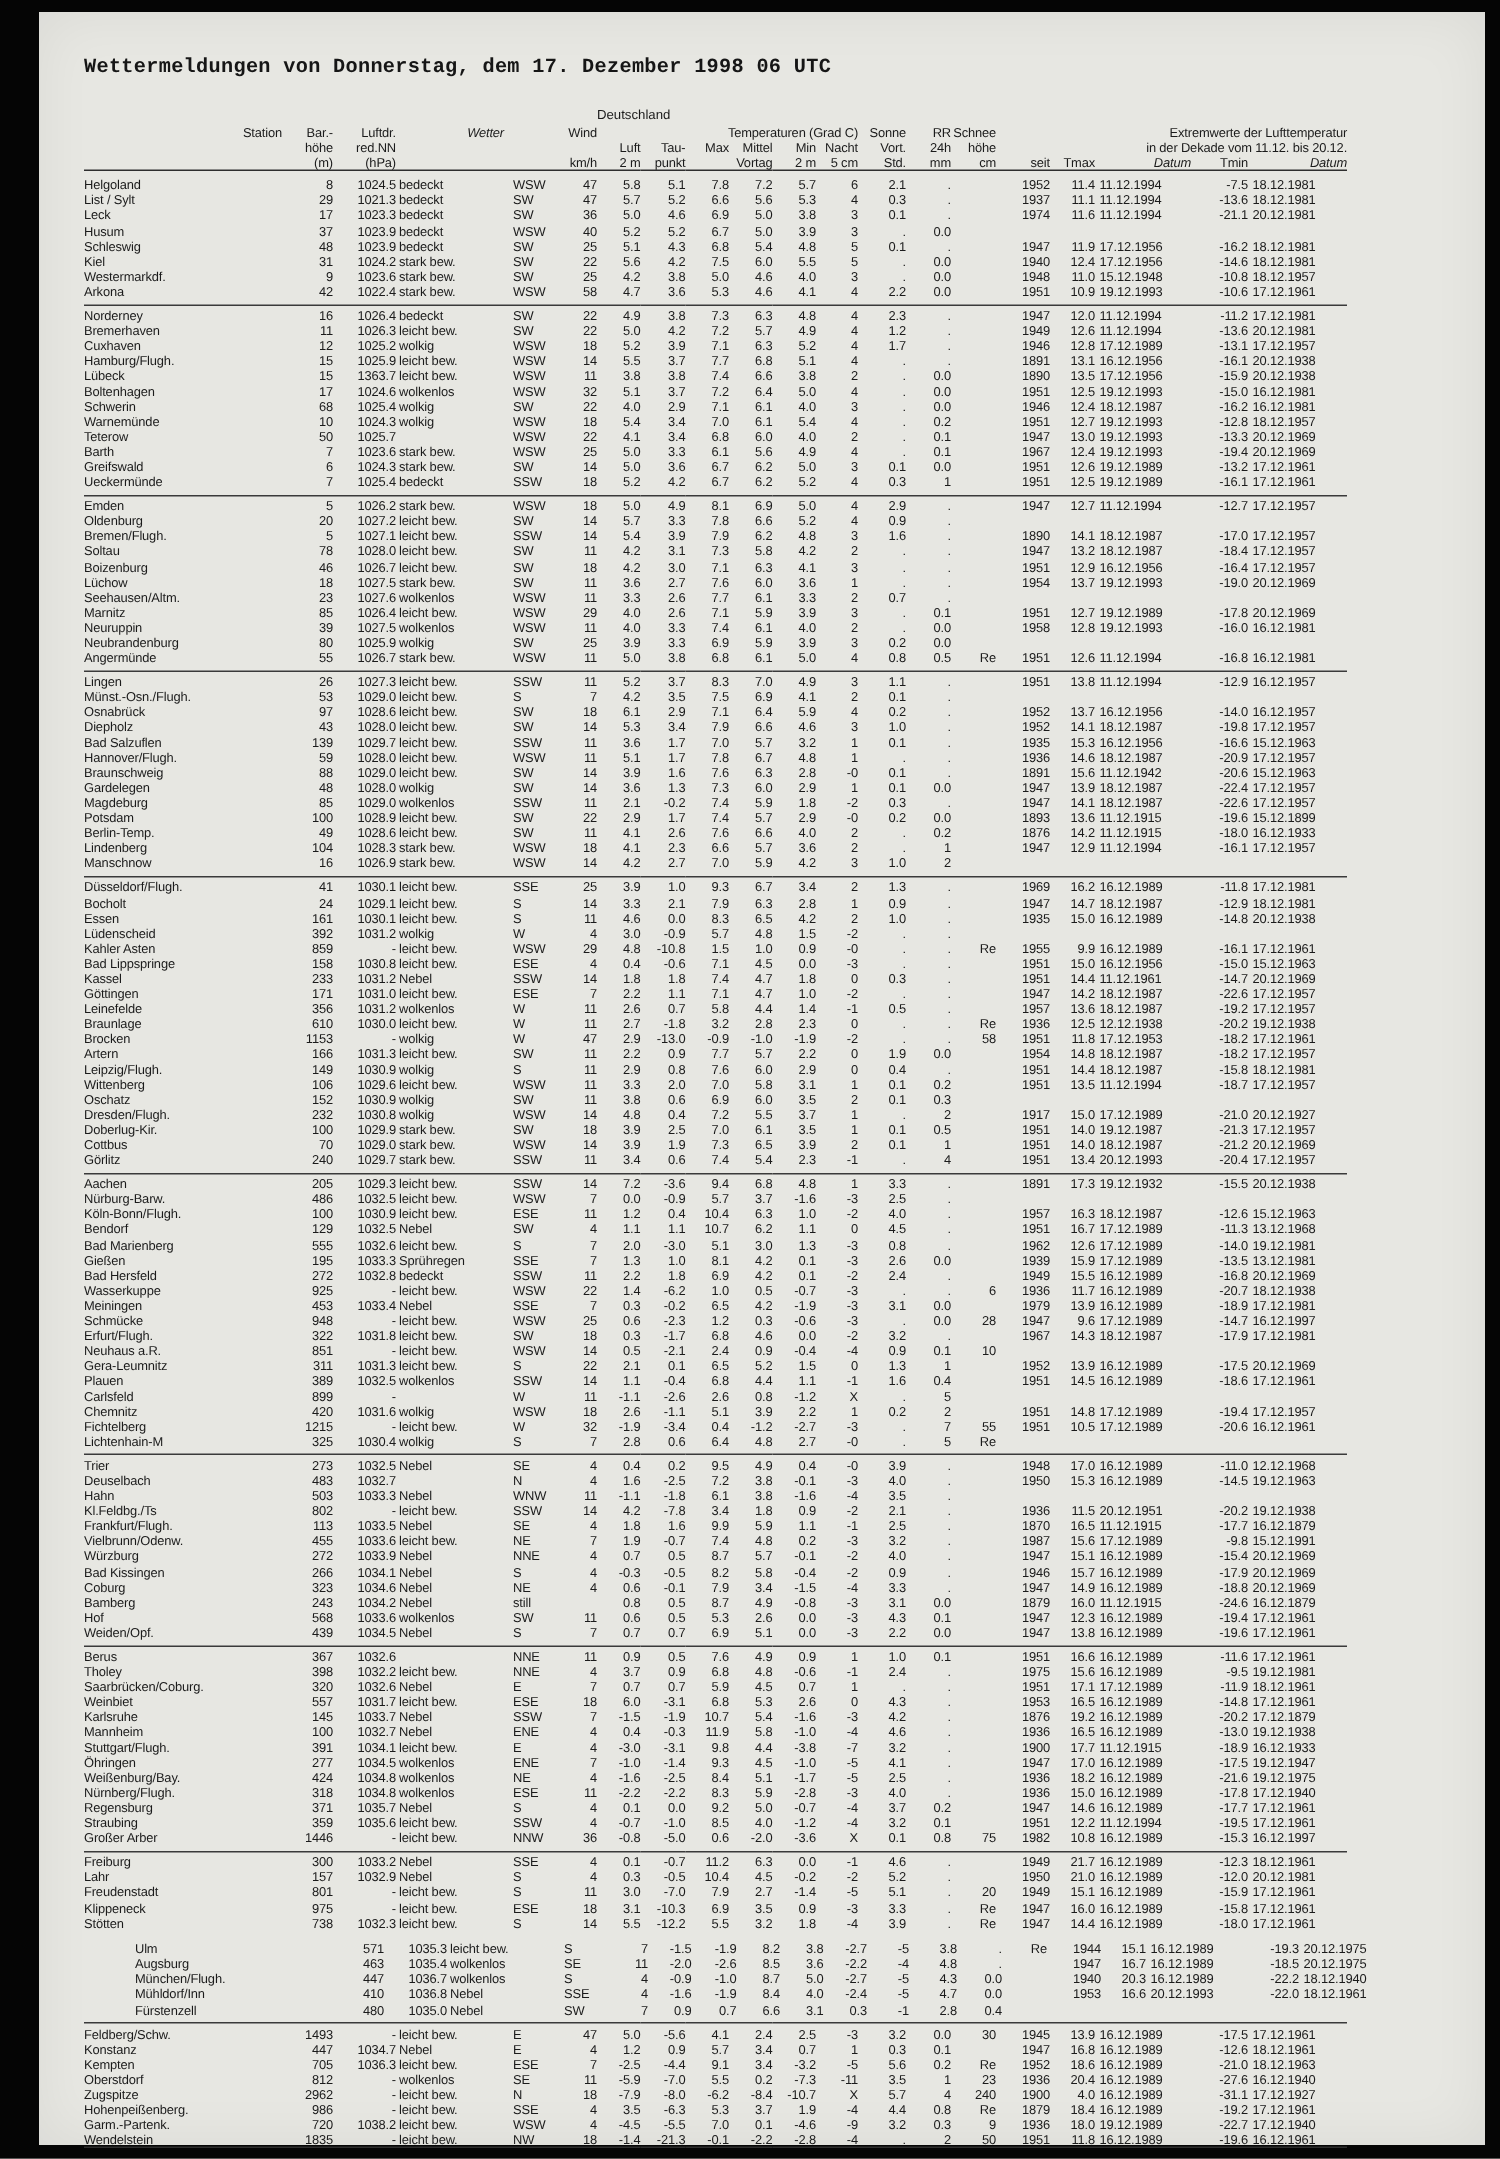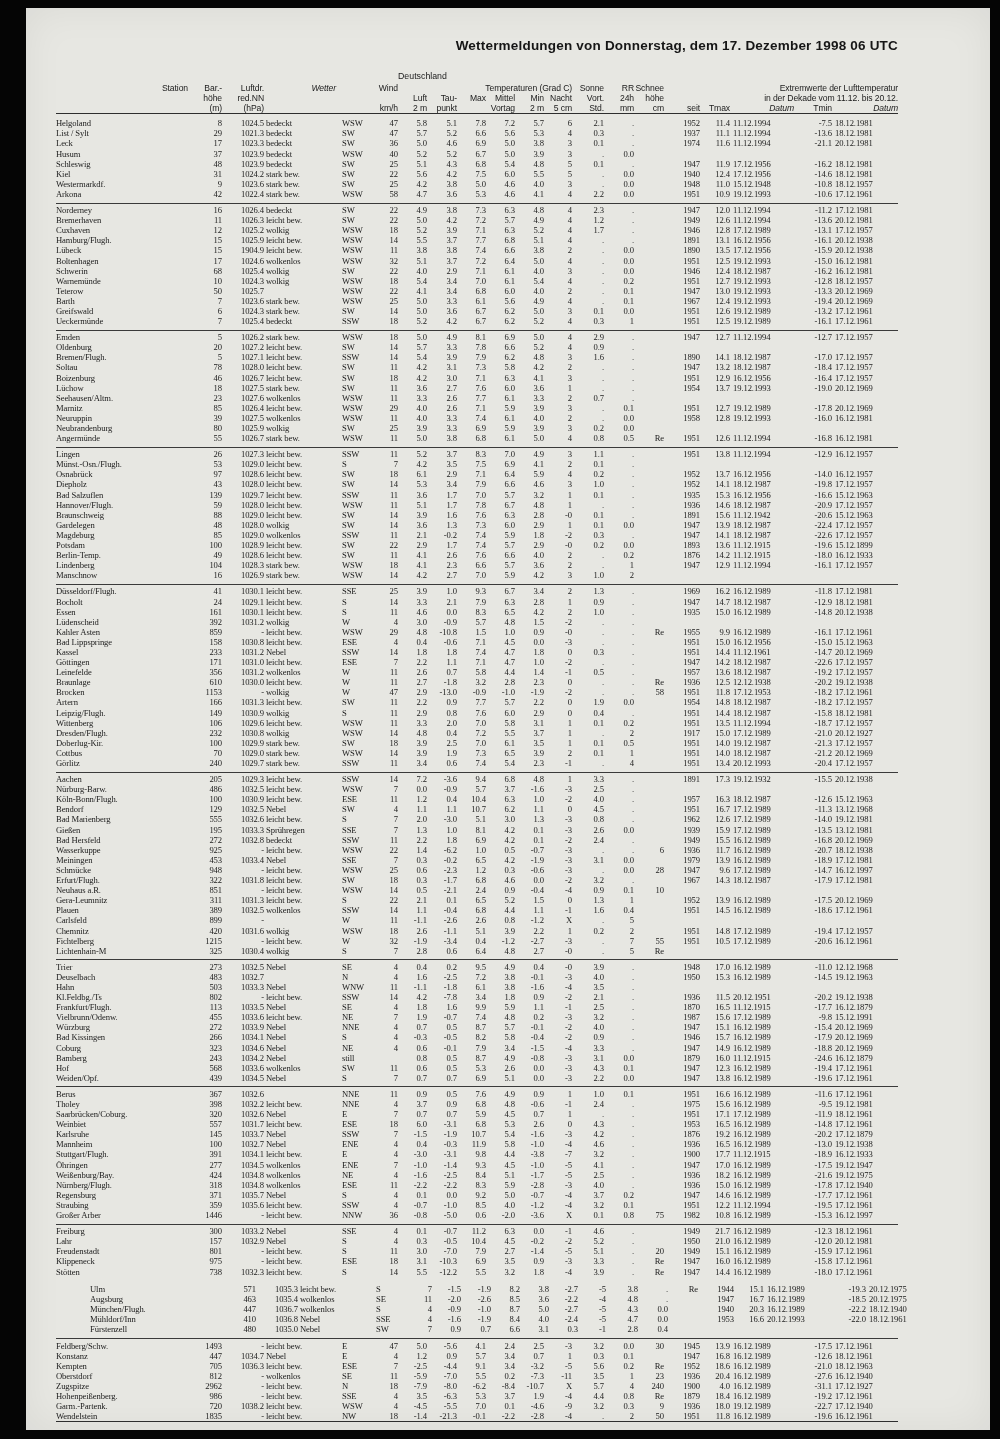--- a/index.html
+++ b/index.html
@@ -1,42 +1,42 @@
 <!DOCTYPE html>
 <html><head>
 <meta charset="utf-8">
 <style>
   html,body{margin:0;padding:0;}
   body{background:#000;font-family:"Liberation Sans","DejaVu Sans",sans-serif;}
   .screen{position:relative;width:1000px;height:1439px;background:#050505;overflow:hidden;}
   .page{position:absolute;left:26px;top:8px;width:964px;height:1422px;background:#e7e7e2;
         box-shadow:inset 0 0 40px rgba(0,0,0,0.06);}
   .content{padding:30px 0 0 30px;color:#1b1b1b;}
-  .title{width:842px;text-align:right;font-size:13.5px;font-weight:700;color:#161616;letter-spacing:0.2px;}
+  .title{width:842px;text-align:left;font-size:13.5px;font-weight:700;color:#161616;letter-spacing:0.2px;font-family:Liberation Mono, monospace;}
   .country{width:174px;margin-left:342px;text-align:left;font-size:8.8px;margin-top:18px;color:#1b1b1b;}
   table.wx{border-collapse:collapse;table-layout:fixed;width:842px;}
   table.wx td,table.wx th{font-size:8.6px;line-height:10.1px;height:10.1px;padding:0;margin:0;
         font-weight:normal;white-space:nowrap;overflow:visible;color:#1b1b1b;letter-spacing:-0.1px;text-align:right;}
   
   col.c0{width:132px}col.c1{width:34px}col.c2{width:42px}col.c3{width:72px}col.c4{width:36px}
   col.c5{width:26px}col.c6{width:29px}col.c7{width:30px}col.c8{width:29px}col.c9{width:29px}
   col.c10{width:29px}col.c11{width:28px}col.c12{width:32px}col.c13{width:30px}col.c14{width:30px}
   col.c15{width:36px}col.c16{width:30px}col.c17{width:64px}col.c18{width:38px}col.c19{width:66px}
   
   table.wx td:nth-child(1){text-align:left;}
   table.wx td:nth-child(4){text-align:left;padding-left:2px;}
   table.wx td:nth-child(5){text-align:left;padding-left:6px;}
   table.wx td:nth-child(18),table.wx td:nth-child(20){text-align:left;padding-left:3px;}
   
   table.head{margin-top:2px;border-bottom:1.6px solid #2e2e2e;}
   table.head th{vertical-align:bottom;text-align:right;}
   th.al{text-align:left;} th.ac{text-align:center;} th.ar{text-align:right;}
   th.padl{padding-left:2px;font-style:italic;}
   
-  table.sec{margin-top:2.5px;font-family:Liberation Serif, serif;}
+  table.sec{margin-top:2.5px;}
   table.sec.rule{border-top:1px solid #3a3a3a;margin-top:3.5px;}
   table.sec.gap{margin-top:6px;margin-left:34px;}
   table.sec.last{border-bottom:1.6px solid #2e2e2e;}
   table.sec tbody tr:first-child td{padding-top:1.5px;}
 </style>
 </head>
 <body>
 
 <div class="screen">
   <div class="page">
@@ -432,21 +432,21 @@
                 <td></td>
                 <td>1891</td>
                 <td>13.1</td>
                 <td>16.12.1956</td>
                 <td>-16.1</td>
                 <td>20.12.1938</td>
               </tr>
               <tr>
                 <td>Lübeck</td>
                 <td>15</td>
-                <td>1904.9</td>
+                <td>1363.7</td>
                 <td>leicht bew.</td>
                 <td>WSW</td>
                 <td>11</td>
                 <td>3.8</td>
                 <td>3.8</td>
                 <td>7.4</td>
                 <td>6.6</td>
                 <td>3.8</td>
                 <td>2</td>
                 <td>.</td>
@@ -1520,20 +1520,42 @@
                 <td>0.1</td>
                 <td>0.2</td>
                 <td></td>
                 <td>1951</td>
                 <td>13.5</td>
                 <td>11.12.1994</td>
                 <td>-18.7</td>
                 <td>17.12.1957</td>
               </tr>
               <tr>
+                <td>Oschatz</td>
+                <td>152</td>
+                <td>1030.9</td>
+                <td>wolkig</td>
+                <td>SW</td>
+                <td>11</td>
+                <td>3.8</td>
+                <td>0.6</td>
+                <td>6.9</td>
+                <td>6.0</td>
+                <td>3.5</td>
+                <td>2</td>
+                <td>0.1</td>
+                <td>0.3</td>
+                <td></td>
+                <td></td>
+                <td></td>
+                <td></td>
+                <td></td>
+                <td></td>
+              </tr>
+              <tr>
                 <td>Dresden/Flugh.</td>
                 <td>232</td>
                 <td>1030.8</td>
                 <td>wolkig</td>
                 <td>WSW</td>
                 <td>14</td>
                 <td>4.8</td>
                 <td>0.4</td>
                 <td>7.2</td>
                 <td>5.5</td>

